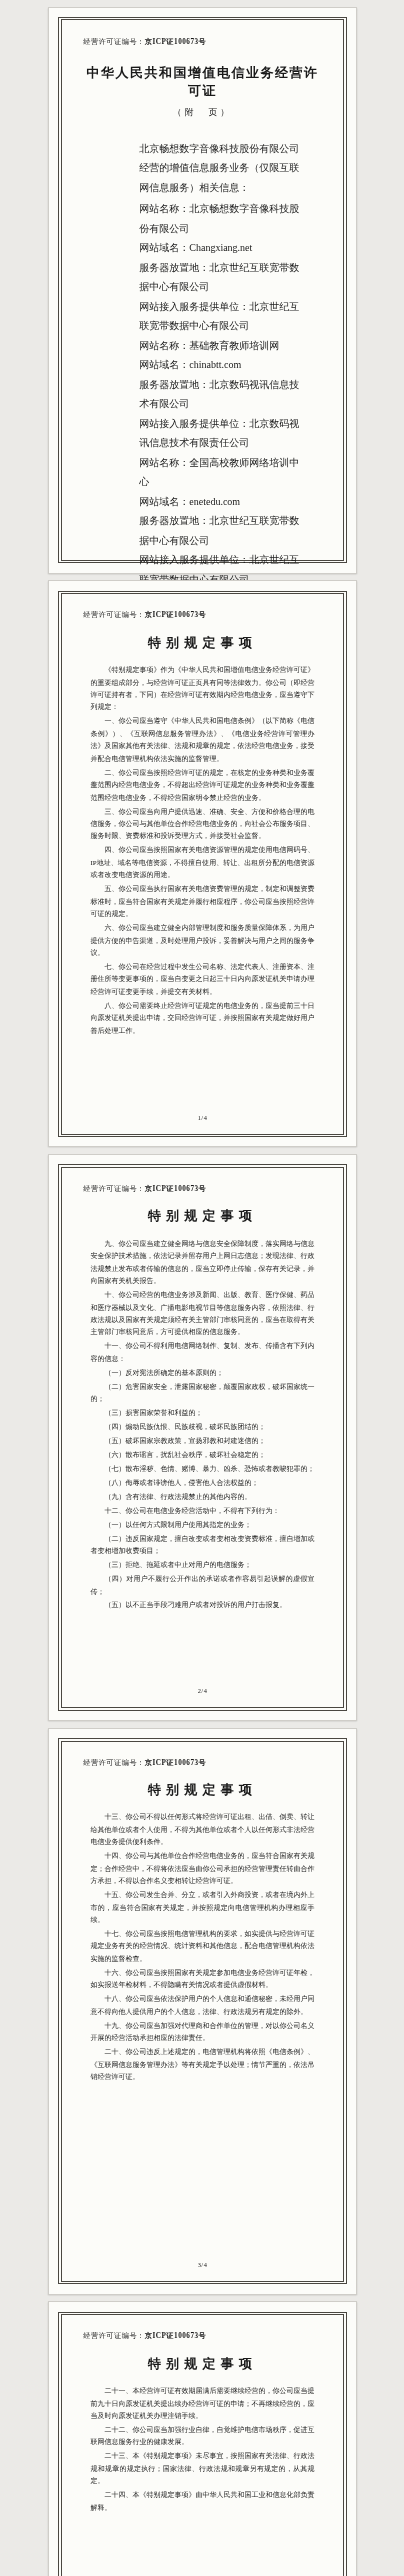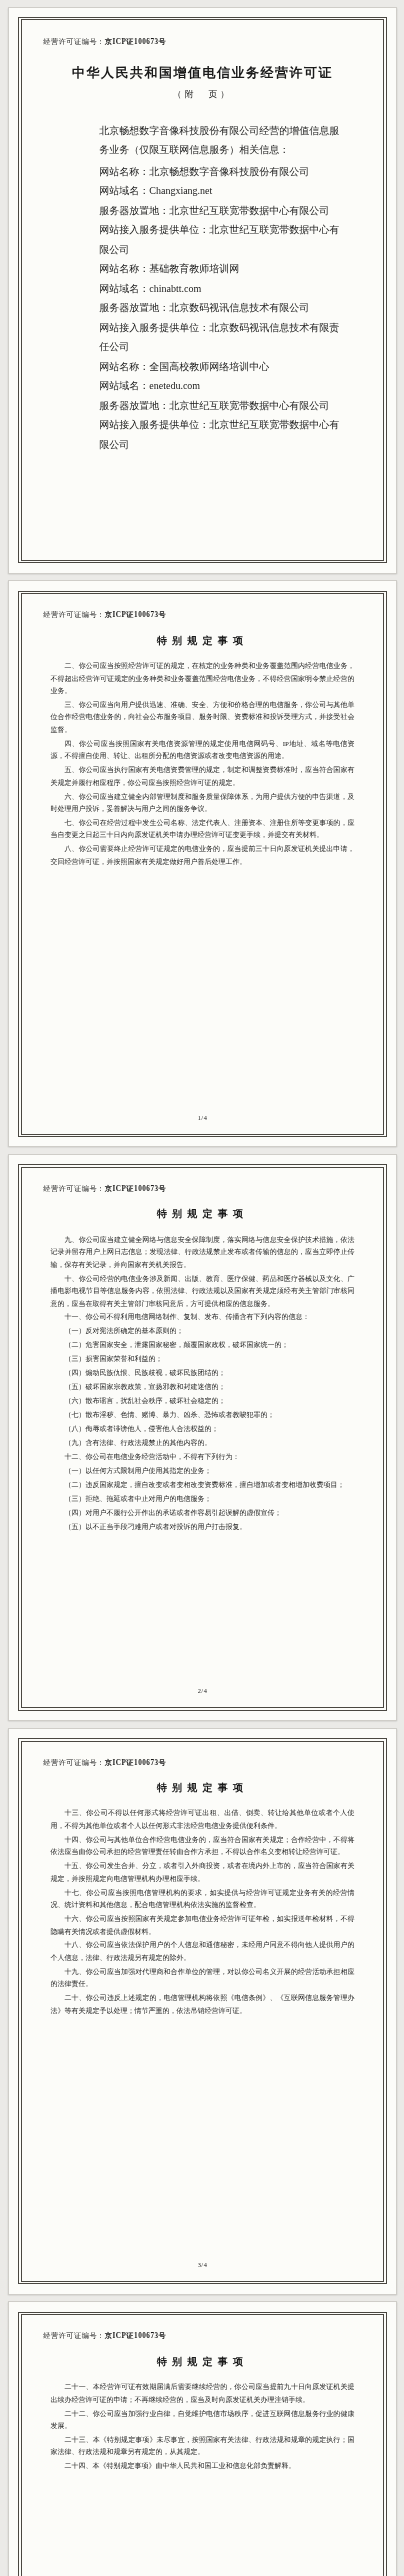--- a/index.html
+++ b/index.html
@@ -5,21 +5,21 @@
   html, body { margin: 0; padding: 0; }
   body {
     width: 405px;
     background: #ebeae7;
     font-family: "Liberation Serif", "DejaVu Serif", serif;
     color: #1a1a1a;
   }
   .doc-stack { padding-top: 6.7px; }
   .sheet {
     position: relative;
-    width: 389px;
+    width: 309px;
     height: 567px;
     margin: 0 auto 6.7px auto;
     background: #fcfcf9;
     border: 0.5px solid #cfcdc8;
     box-shadow: 0 0.5px 1.5px rgba(0,0,0,0.18);
     box-sizing: border-box;
   }
   .sheet:last-child { margin-bottom: 6.2px; }
   .frame {
     position: absolute;
@@ -63,21 +63,21 @@
     font-size: 10px;
     line-height: 1.95;
   }
   .cert-intro { margin: 0 0 2.1px 0; }
   .cert-entries p { margin: 0; }
 
   
   .prov-title {
     margin-top: 13.4px;
     text-align: center;
-    font-size: 10px;
+    font-size: 13px;
     font-weight: bold;
     letter-spacing: 5.2px;
   }
   .prov-body {
     margin: 12.4px 7.2px 0 7.2px;
     font-size: 7px;
     line-height: 1.78;
     text-align: justify;
   }
   .prov-body p {
@@ -145,21 +145,23 @@
   <section class="sheet">
     <div class="frame">
       <div class="frame-inner"></div>
       <div class="content">
         <div class="lic-header">
           <span>经营许可证编号：</span><span class="lic-num">京ICP证100673号</span>
         </div>
         <div class="prov-title">特别规定事项</div>
         <div class="prov-body">
 
-
+            <p>《特别规定事项》作为《中华人民共和国增值电信业务经营许可证》的重要组成部分，与经营许可证正页具有同等法律效力。你公司（即经营许可证持有者，下同）在经营许可证有效期内经营电信业务，应当遵守下列规定：</p>
+
+            <p>一、你公司应当遵守《中华人民共和国电信条例》（以下简称《电信条例》）、《互联网信息服务管理办法》、《电信业务经营许可管理办法》及国家其他有关法律、法规和规章的规定，依法经营电信业务，接受并配合电信管理机构依法实施的监督管理。</p>
 
             <p>二、你公司应当按照经营许可证的规定，在核定的业务种类和业务覆盖范围内经营电信业务，不得超出经营许可证规定的业务种类和业务覆盖范围经营电信业务，不得经营国家明令禁止经营的业务。</p>
 
             <p>三、你公司应当向用户提供迅速、准确、安全、方便和价格合理的电信服务，你公司与其他单位合作经营电信业务的，向社会公布服务项目、服务时限、资费标准和投诉受理方式，并接受社会监督。</p>
 
             <p>四、你公司应当按照国家有关电信资源管理的规定使用电信网码号、IP地址、域名等电信资源，不得擅自使用、转让、出租所分配的电信资源或者改变电信资源的用途。</p>
 
             <p>五、你公司应当执行国家有关电信资费管理的规定，制定和调整资费标准时，应当符合国家有关规定并履行相应程序，你公司应当按照经营许可证的规定。</p>
 
             <p>六、你公司应当建立健全内部管理制度和服务质量保障体系，为用户提供方便的申告渠道，及时处理用户投诉，妥善解决与用户之间的服务争议。</p>

